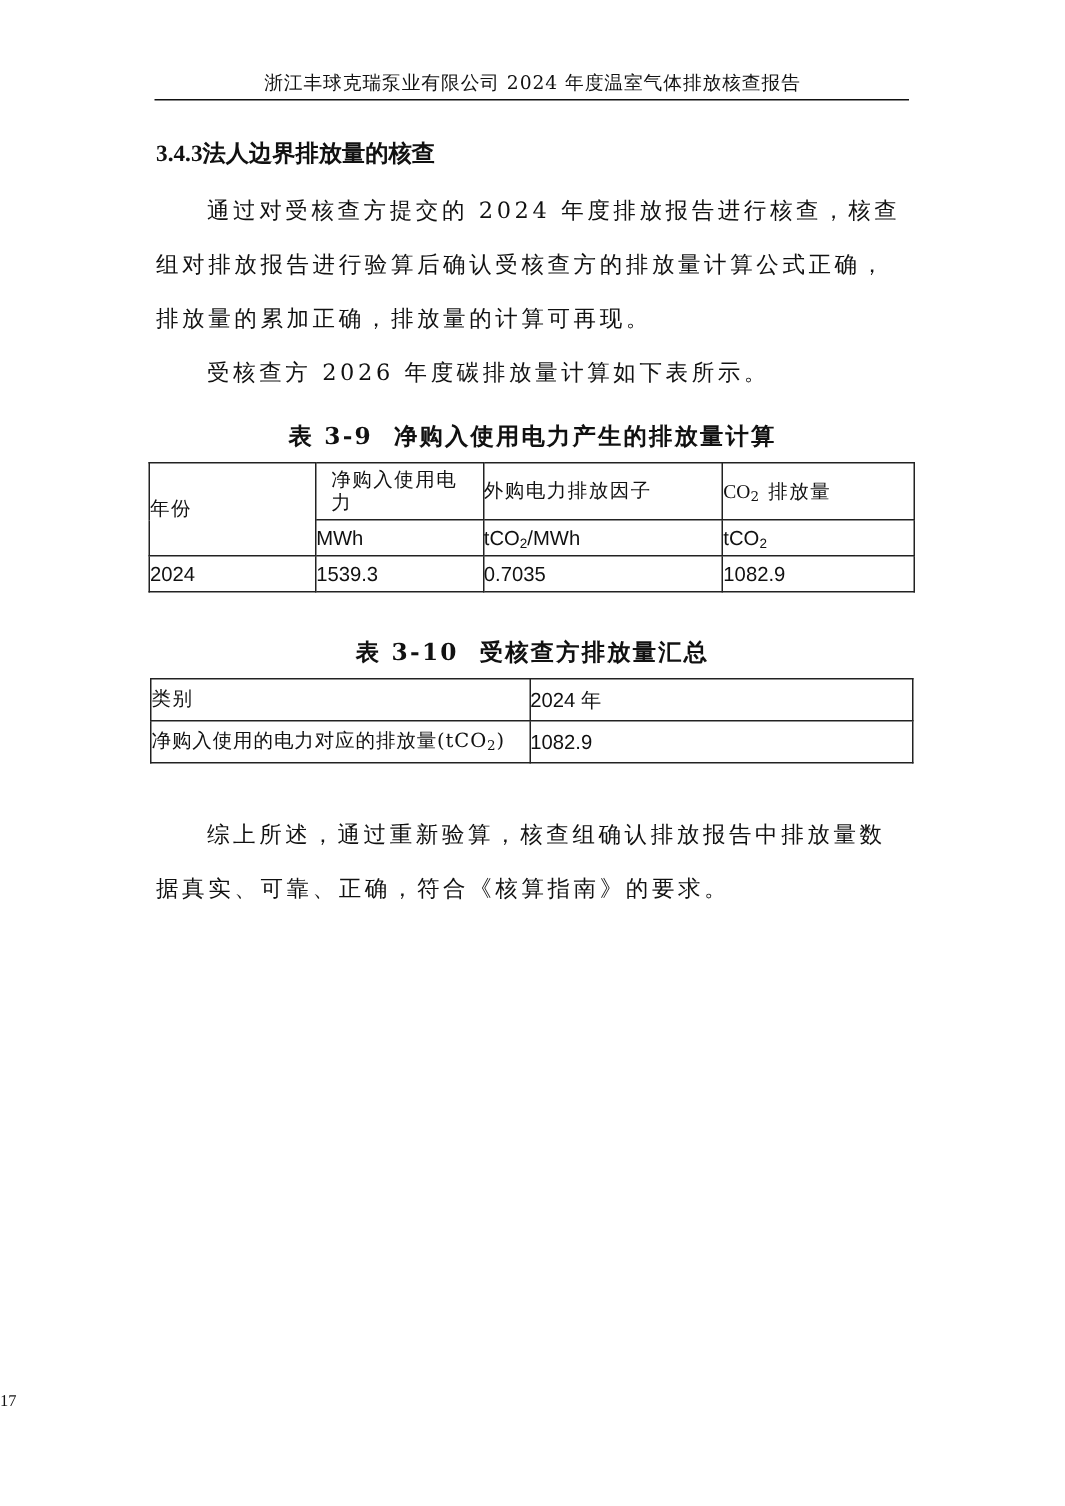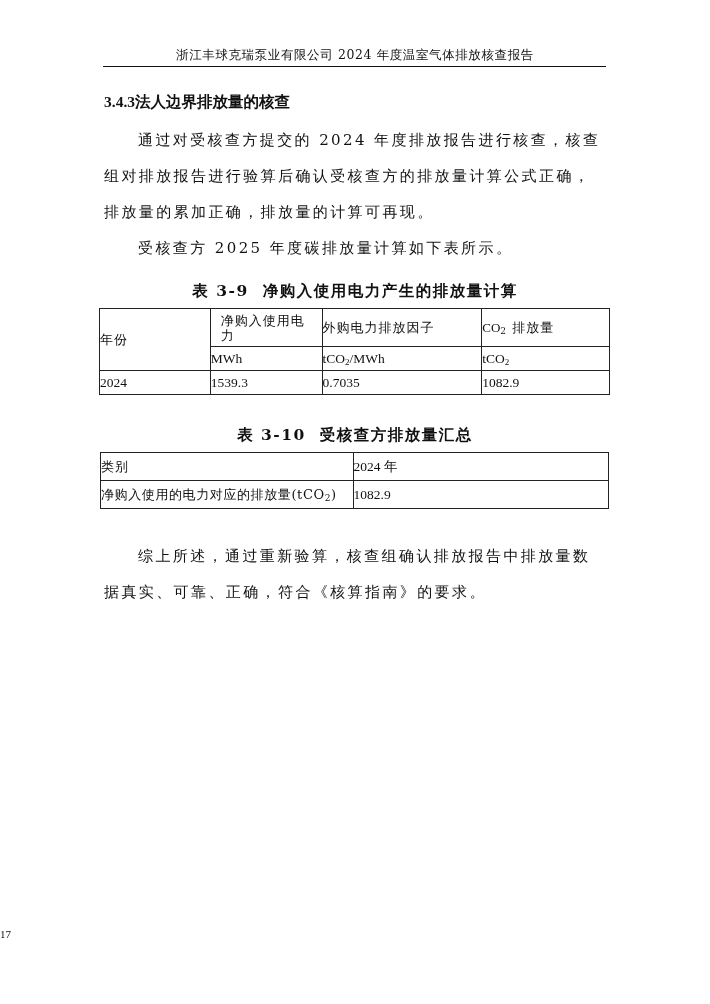--- a/index.html
+++ b/index.html
@@ -8,37 +8,37 @@
   .abs { position:absolute; }
   .header-text { left:0; width:710px; top:47px; text-align:center; font-size:12.5px; letter-spacing:0.6px; }
   .header-rule { left:103px; width:503px; top:66px; height:0; border-top:1.5px solid #111; }
   .section { left:104px; top:92px; font-size:15.5px; font-weight:bold; }
   .section .num { font-family:"Liberation Serif",serif; }
   .para { left:104px; width:500px; font-size:15px; letter-spacing:2.4px; line-height:36px; }
   .caption { left:0; width:710px; text-align:center; font-size:15.5px; font-weight:bold; letter-spacing:1.5px; }
   .caption .lbl { margin-right:14px; }
   table { position:absolute; border-collapse:collapse; font-size:13px; }
   td { border:1px solid #222; text-align:left; vertical-align:middle; padding:0; line-height:15px; letter-spacing:1px; }
-  td.num { font-family:Liberation Serif, serif; font-size:13.5px; letter-spacing:0; }
+  td.num { font-family:Liberation Sans, sans-serif; font-size:13.5px; letter-spacing:0; }
   td.left { text-align:left; }
   sub { font-size:9px; vertical-align:-2px; line-height:0; }
   .pageno { left:0; width:710px; top:928px; text-align:left; font-size:11px; font-family:"Liberation Serif",serif; }
 </style>
 </head>
 <body>
 
 <div class="abs header-text">浙江丰球克瑞泵业有限公司 2024 年度温室气体排放核查报告</div>
 <div class="abs header-rule"></div>
 
 <div class="abs section">
   <span class="num">3.4.3</span><span>法人边界排放量的核查</span>
 </div>
 
 <div class="abs para" style="top:122px; text-indent:34px;">通过对受核查方提交的 2024 年度排放报告进行核查，核查组对排放报告进行验算后确认受核查方的排放量计算公式正确，排放量的累加正确，排放量的计算可再现。</div>
-<div class="abs para" style="top:230px; text-indent:34px;">受核查方 2025 年度碳排放量计算如下表所示。</div>
+<div class="abs para" style="top:230px; text-indent:34px;">受核查方 2026 年度碳排放量计算如下表所示。</div>
 
 <div class="abs caption" style="top:281px;">
   <span class="lbl">表 3-9</span><span>净购入使用电力产生的排放量计算</span>
 </div>
 
 <table style="left:99px; top:308px; width:511px;">
   <colgroup>
       <col style="width:111px">
       <col style="width:112px">
       <col style="width:160px">

